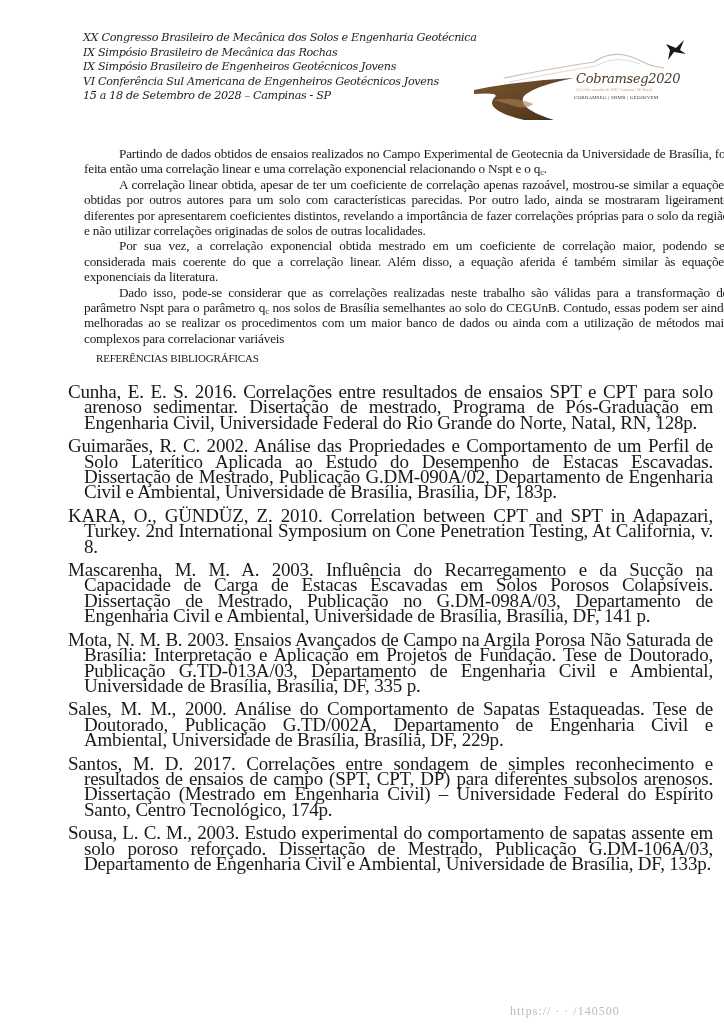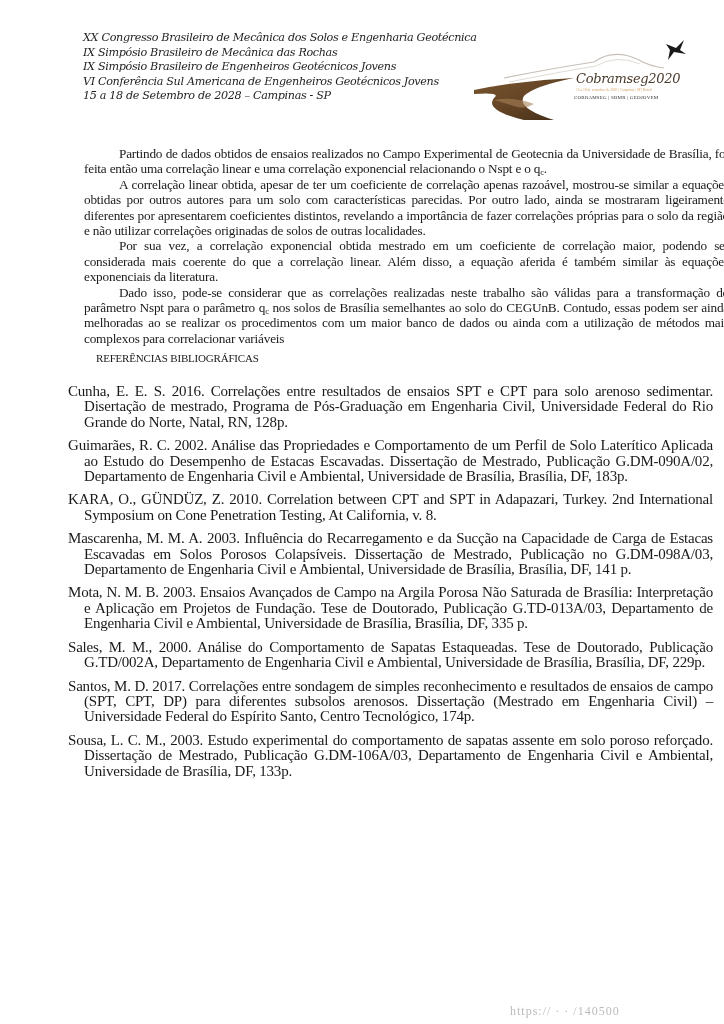--- a/index.html
+++ b/index.html
@@ -91,21 +91,21 @@
     font-size: 11px;
     letter-spacing: -0.2px;
     white-space: nowrap;
     margin-left: 28px;
   }
   .refs {
     position: absolute;
     left: 68px;
     top: 384px;
     width: 645px;
-    font-size: 15px;
+    font-size: 19px;
     line-height: 15.4px;
     letter-spacing: -0.2px;
   }
   .ref-item {
     margin: 0 0 8px 0;
     padding-left: 16px;
     text-indent: -16px;
     text-align: justify;
   }
   .footer-url {

